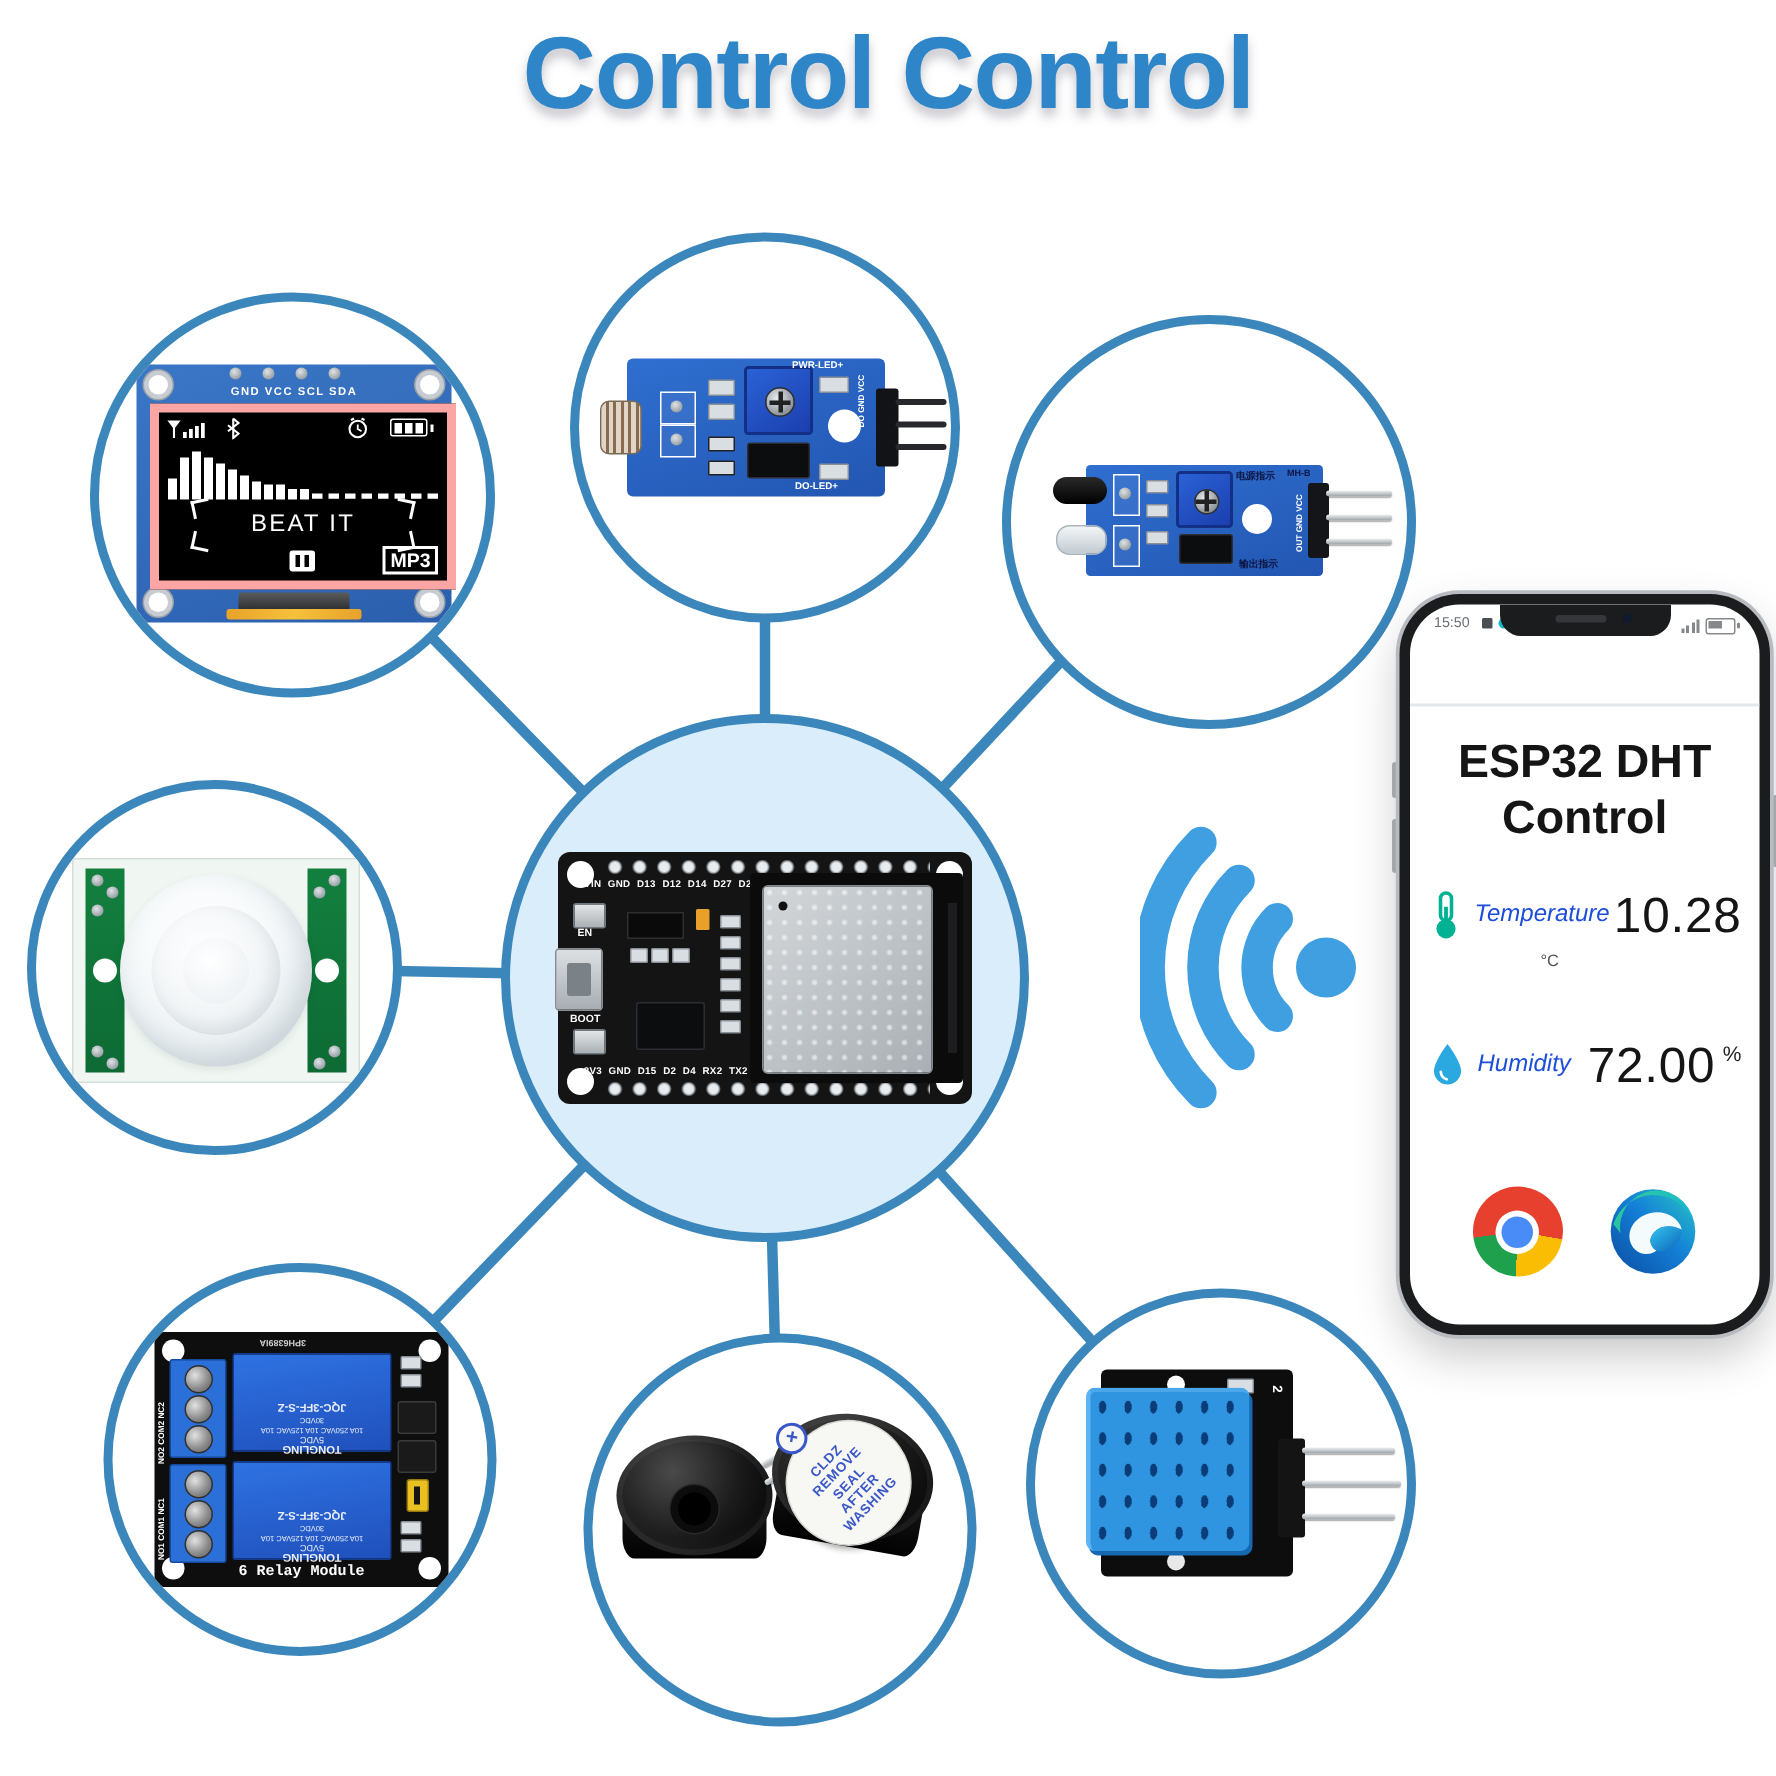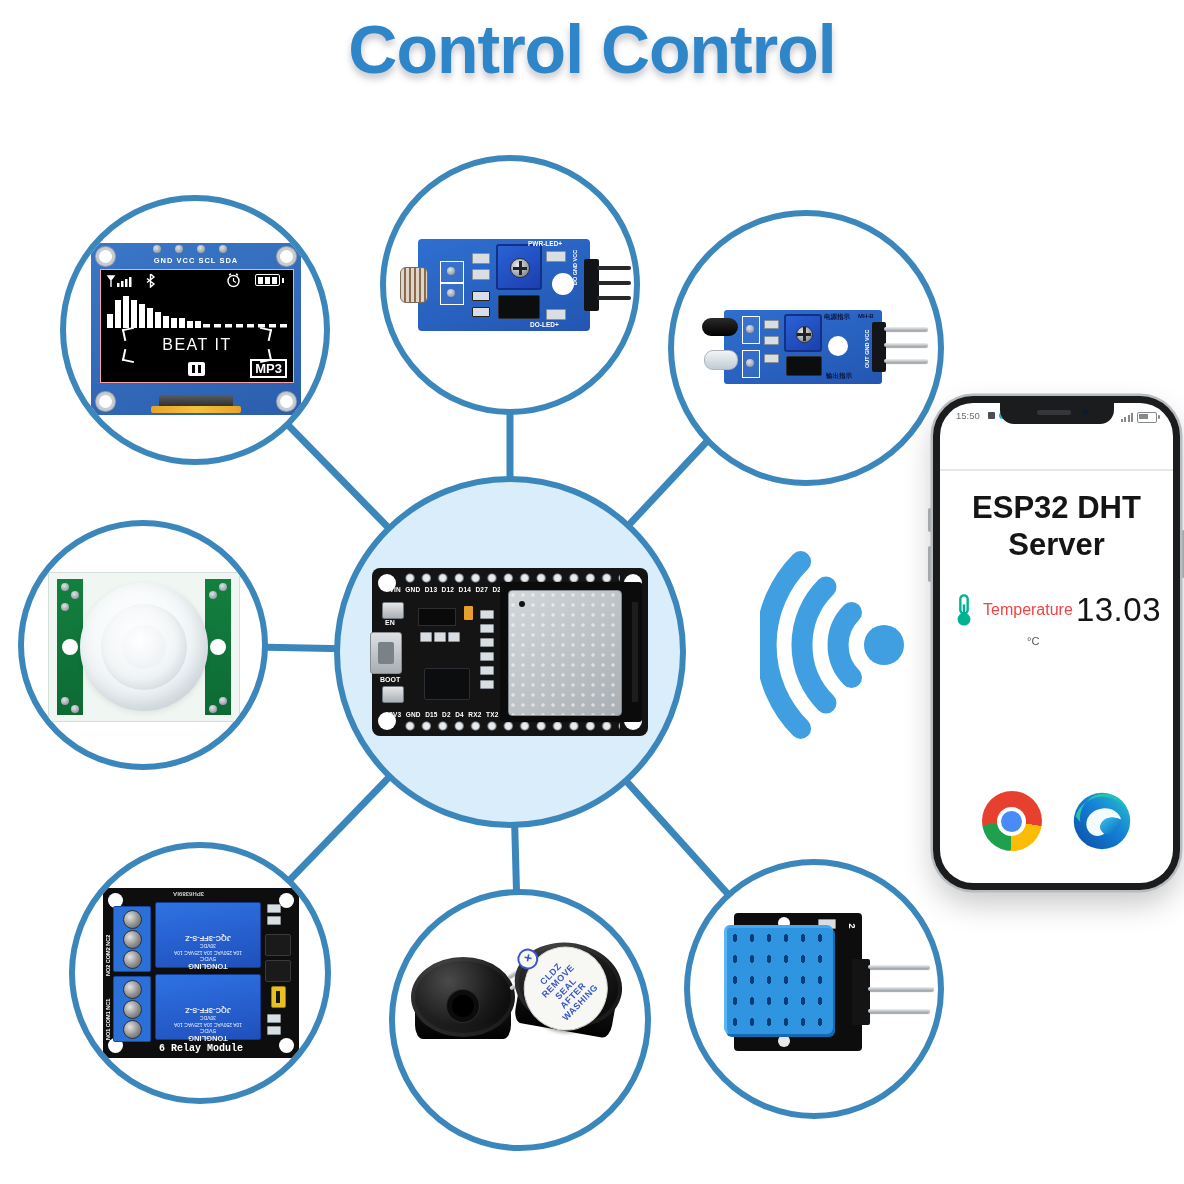--- a/index.html
+++ b/index.html
@@ -28,21 +28,21 @@
   .pot .screw:before{width:14px;height:3px;margin:-1.5px 0 0 -7px;}
   .pot .screw:after{width:3px;height:14px;margin:-7px 0 0 -1.5px;}
   .ic{background:#0c0d0f;border:1px solid #2c2e33;border-radius:2px;}
   .res{background:#d9dee3;border:1px solid #8a9097;border-radius:1px;}
   .padbox{border:1.5px solid #fff;background:rgba(255,255,255,.06);}
   .pindot{width:8px;height:8px;border-radius:50%;background:radial-gradient(circle at 40% 35%,#dfe3e6,#7c858c);}
   .silver-pin{height:4px;border-radius:2px;background:linear-gradient(#f0f2f3,#9aa0a5);box-shadow:0 1px 1px rgba(0,0,0,.35);}
   .tinytxt{color:#fff;font-weight:bold;white-space:nowrap;}
 
   
-  #oled-screen{background:#000;border:1px solid #fca5a5;}
+  #oled-screen{background:#000;border:6px solid #fca5a5;}
   .corner{width:10px;height:10px;position:absolute;}
   .corner.tl{border-left:2px solid #fff;border-top:2px solid #fff;left:-14px;top:-4px;transform:rotate(-12deg);}
   .corner.tr{border-right:2px solid #fff;border-top:2px solid #fff;right:-14px;top:-4px;transform:rotate(12deg);}
   .corner.bl{border-left:2px solid #fff;border-bottom:2px solid #fff;left:-14px;bottom:-4px;transform:rotate(12deg);}
   .corner.br{border-right:2px solid #fff;border-bottom:2px solid #fff;right:-14px;bottom:-4px;transform:rotate(-12deg);}
 
   
   .pindots-row{background-image:radial-gradient(circle at 8px 6px,#e9ecee 3px,#949ba1 4px,rgba(0,0,0,0) 5px);
     background-size:16.4px 12px;height:12px;}
   .esp-pinlabels{font-size:6.5px;font-weight:bold;color:#fff;letter-spacing:.2px;word-spacing:2.4px;
@@ -74,21 +74,21 @@
   #urlrow{position:absolute;left:0;top:28px;width:100%;height:36px;display:flex;align-items:center;gap:7px;padding:0 12px;box-sizing:border-box;}
   #urlpill{flex:1;height:29px;background:#f1f3f4;border-radius:15px;display:flex;align-items:center;gap:6px;padding:0 10px;}
   #urltext{font-size:12.5px;color:#2b2e31;}
   #tabbox{width:16px;height:16px;border:1.8px solid #5f6368;border-radius:4px;font-size:9.5px;font-weight:bold;
     color:#5f6368;display:flex;align-items:center;justify-content:center;}
   #menu-dot{width:17px;height:17px;border-radius:50%;background:radial-gradient(circle at 45% 40%,#ef5340 30%,#cf3220 95%);}
   #toolbar-divider{position:absolute;left:0;top:66px;width:100%;height:1.5px;background:#e4e7ea;}
   #page-title{position:absolute;left:8%;top:86px;width:84%;text-align:center;font-size:31px;line-height:1.2;
     font-weight:600;color:#151515;}
   .reading-row{position:absolute;left:13px;width:208px;display:flex;align-items:center;}
-  .reading-label{font-size:16px;color:#ef4444;margin-left:8px;}
+  .reading-label{font-size:16px;color:#1d4ed8;margin-left:8px;font-style:italic;}
   .reading-value{font-size:33px;color:#151515;margin-left:auto;letter-spacing:.5px;}
   #temp-unit{position:absolute;left:20%;width:40%;text-align:center;font-size:11px;color:#555;}
   #hum-unit{font-size:14px;color:#222;margin-left:5px;transform:translateY(-8px);}
   #browser-row{position:absolute;left:0;top:388px;width:100%;display:flex;justify-content:center;gap:30px;}
   .chrome-outer{width:60px;height:60px;border-radius:50%;
     background:conic-gradient(from 0deg,#e8402f 0 100deg,#fbbc04 100deg 183deg,#1ea04d 183deg 262deg,#e8402f 262deg 360deg);
     position:relative;}
   .chrome-white{position:absolute;left:50%;top:50%;width:29px;height:29px;margin:-14.5px 0 0 -14.5px;border-radius:50%;background:#fff;}
   .chrome-blue{position:absolute;left:50%;top:50%;width:21px;height:21px;margin:-10.5px 0 0 -10.5px;border-radius:50%;background:#4a8cf7;}
 
@@ -452,31 +452,40 @@
             <i style="width:2px;height:5px;background:#85898c;"></i>
           <i style="width:2px;height:7px;background:#85898c;"></i>
             <i style="width:2px;height:9px;background:#85898c;"></i>
         </span>
         <span class="abs" style="right:16px;top:9px;width:18px;height:9px;border:1.3px solid #85898c;border-radius:2px;">
           <i style="position:absolute;left:1px;top:1px;width:9px;height:5px;background:#85898c;"></i>
           <i style="position:absolute;right:-3.5px;top:2px;width:2px;height:4px;background:#85898c;border-radius:1px;"></i>
         </span>
       </div>
       <div id="toolbar-divider"></div>
-      <div id="page-title">ESP32 DHT Server</div>
+      <div id="page-title">ESP32 DHT Control</div>
       <div class="reading-row" style="top:188px;">
         <svg width="22" height="34" viewBox="0 0 24 36">
           <rect x="8" y="2" width="8" height="20" rx="4" stroke="#00b294" stroke-width="2.6" fill="#fff"></rect>
           <circle cx="12" cy="28" r="7" fill="#00b294"></circle>
           <rect x="10.6" y="12" width="2.8" height="16" fill="#00b294"></rect>
         </svg>
         <span class="reading-label">Temperature</span>
-        <span class="reading-value">13.03</span>
+        <span class="reading-value">10.28</span>
       </div>
       <div id="temp-unit" class="abs" style="top:232px;">°C</div>
+      <div class="reading-row" style="top:288px;">
+        <svg width="24" height="30" viewBox="0 0 24 30">
+          <path d="M12 1 C12 1 3 12.5 3 19 A9 9 0 0 0 21 19 C21 12.5 12 1 12 1 Z" fill="#2aa9e0"></path>
+          <path d="M7.5 19.5 A5.5 5.5 0 0 0 11.5 24.5" stroke="#fff" stroke-width="1.8" fill="none" stroke-linecap="round"></path>
+        </svg>
+        <span class="reading-label">Humidity</span>
+        <span class="reading-value">72.00</span>
+        <span id="hum-unit">%</span>
+      </div>
       <div id="browser-row">
         <div class="chrome-outer">
           <div class="chrome-white"></div>
           <div class="chrome-blue"></div>
         </div>
         <svg width="60" height="60" viewBox="0 0 100 100">
           <defs>
             <linearGradient id="edgeBody" x1="0" y1="1" x2="1" y2="0">
               <stop offset="0" stop-color="#0a4da2"></stop>
                 <stop offset="0.55" stop-color="#1480d7"></stop>

